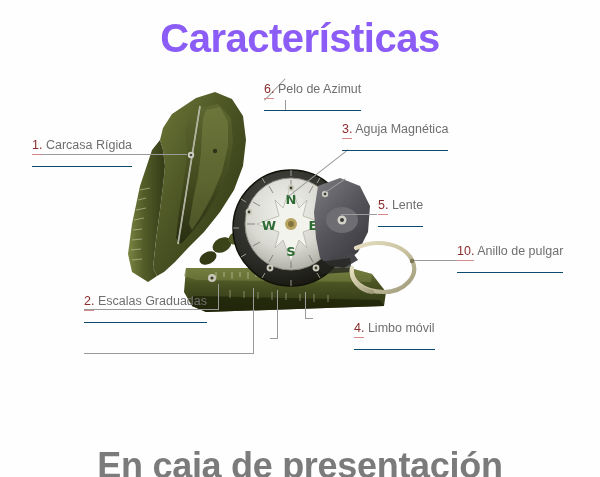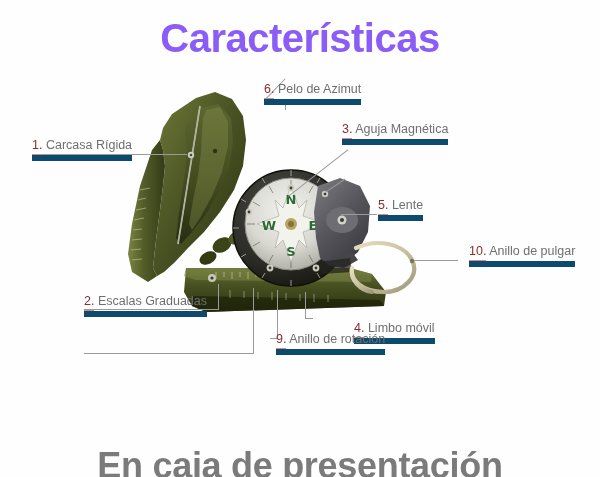--- a/index.html
+++ b/index.html
@@ -37,22 +37,22 @@
     letter-spacing: -0.3px;
     margin-top: 41px;
   }
 
   
   .label {
     position: absolute;
     white-space: nowrap;
     font-size: 12.5px;
     color: #6f6f6f;
-    border-bottom: 6px solid #0c4a6e;
-    padding-bottom: 1px;
+    border-bottom: 1px solid #0c4a6e;
+    padding-bottom: 12px;
     line-height: 15px;
   }
   .label .num {
     color: #8c2d2d;
     font-weight: normal;
     border-bottom: 1.6px solid #d78a8a;
     padding-bottom: 1px;
     margin-bottom: -1px;
     display: inline-block;
   }
@@ -322,25 +322,22 @@
   <div class="label" style="left:378px; top:198px;">
     <span class="num">5.</span><span class="txt"> Lente</span>
   </div>
 
   <div class="label" style="left:264px; top:82px;">
     <span class="num">6.</span><span class="txt"> Pelo de Azimut</span>
   </div>
 
 
 
-  <div class="label" style="left:276px; top:332px;">
-    <span class="num">9.</span><span class="txt"> Anillo de rotación</span>
-  </div>
-
-  <div class="label" style="left:457px; top:244px;margin-left:12px;">
+
+  <div class="label" style="left:457px; top:244px;">
     <span class="num">10.</span><span class="txt"> Anillo de pulgar</span>
   </div>
 
   <div class="title-top">Características</div>
 
   <div class="title-bottom">En caja de presentación</div>
 
 </div>
 
 </body></html>

